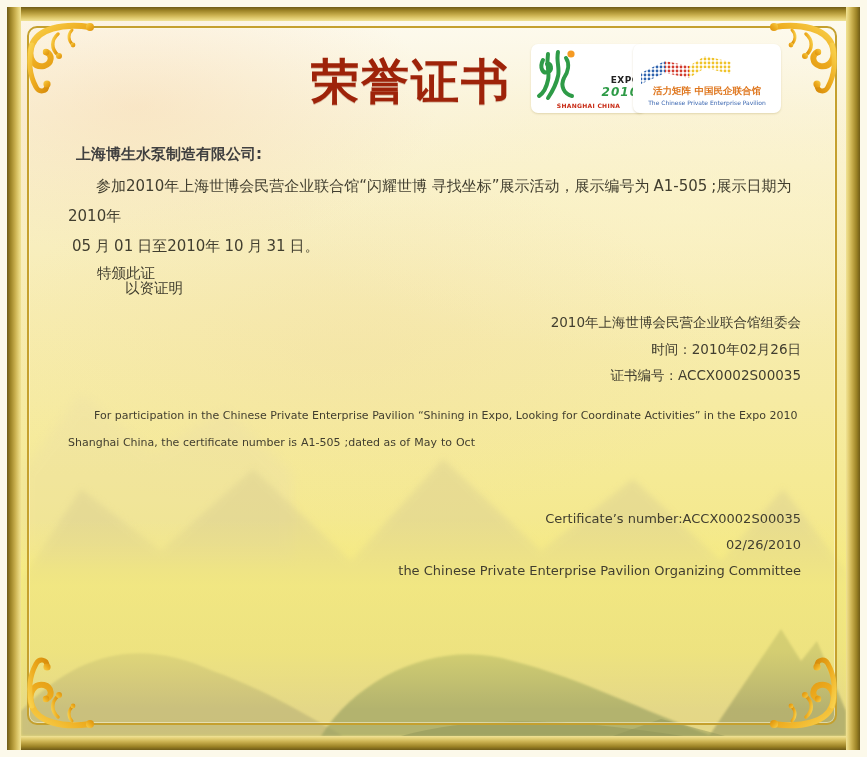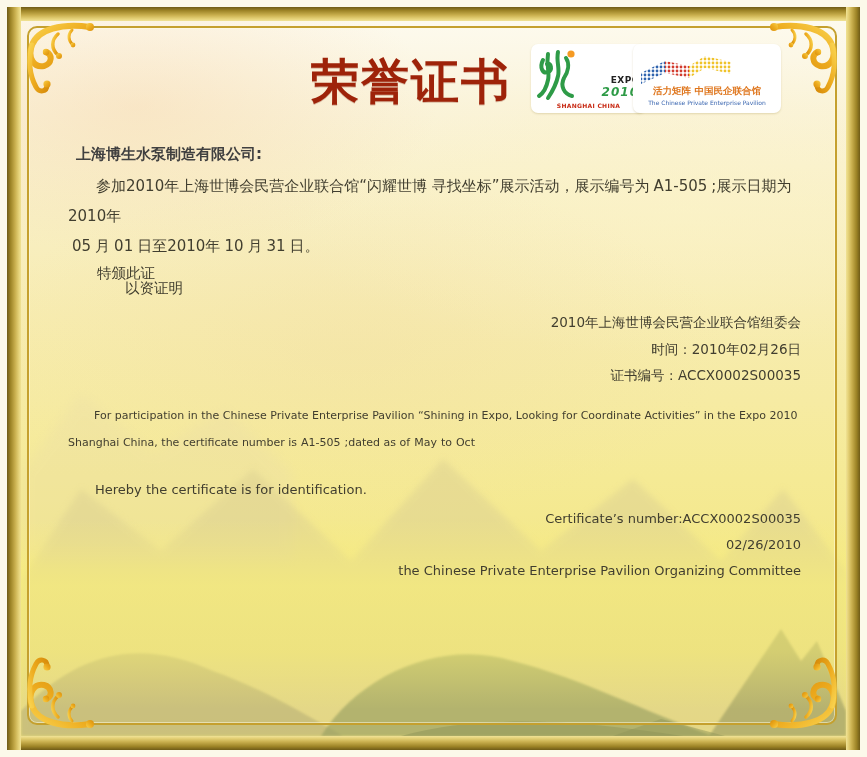--- a/index.html
+++ b/index.html
@@ -203,21 +203,20 @@
     <div>证书编号：ACCX0002S00035</div>
   </div>
 
   <div class="para-en txt">
     <div class="indent">For participation in the Chinese Private Enterprise Pavilion “Shining in Expo, Looking for Coordinate Activities” in the Expo 2010</div>
     <div>
       <span>Shanghai China, the certificate number is</span><span class="u">A1-505</span><span>;dated as of</span><span class="u">May</span><span>to</span><span class="u">Oct</span>
     </div>
   </div>
 
-  <div class="hereby txt">Hereby the certificate is for identification.</div>
 
   <div class="en-right txt">
     <div>Certificate’s number:ACCX0002S00035</div>
     <div>02/26/2010</div>
     <div>the Chinese Private Enterprise Pavilion Organizing Committee</div>
   </div>
 
 </div>
 
 </body></html>

